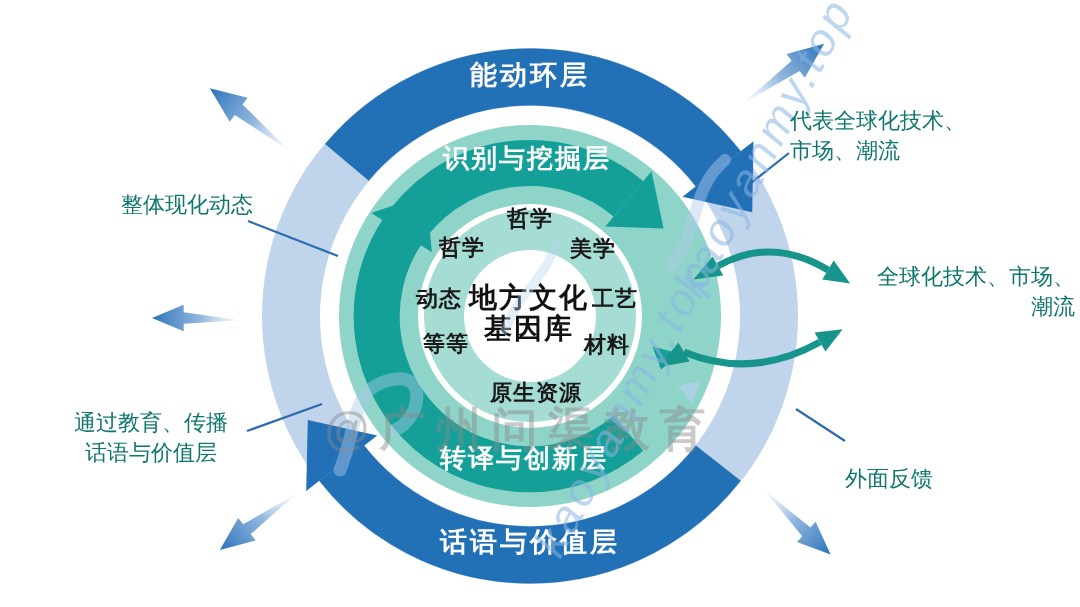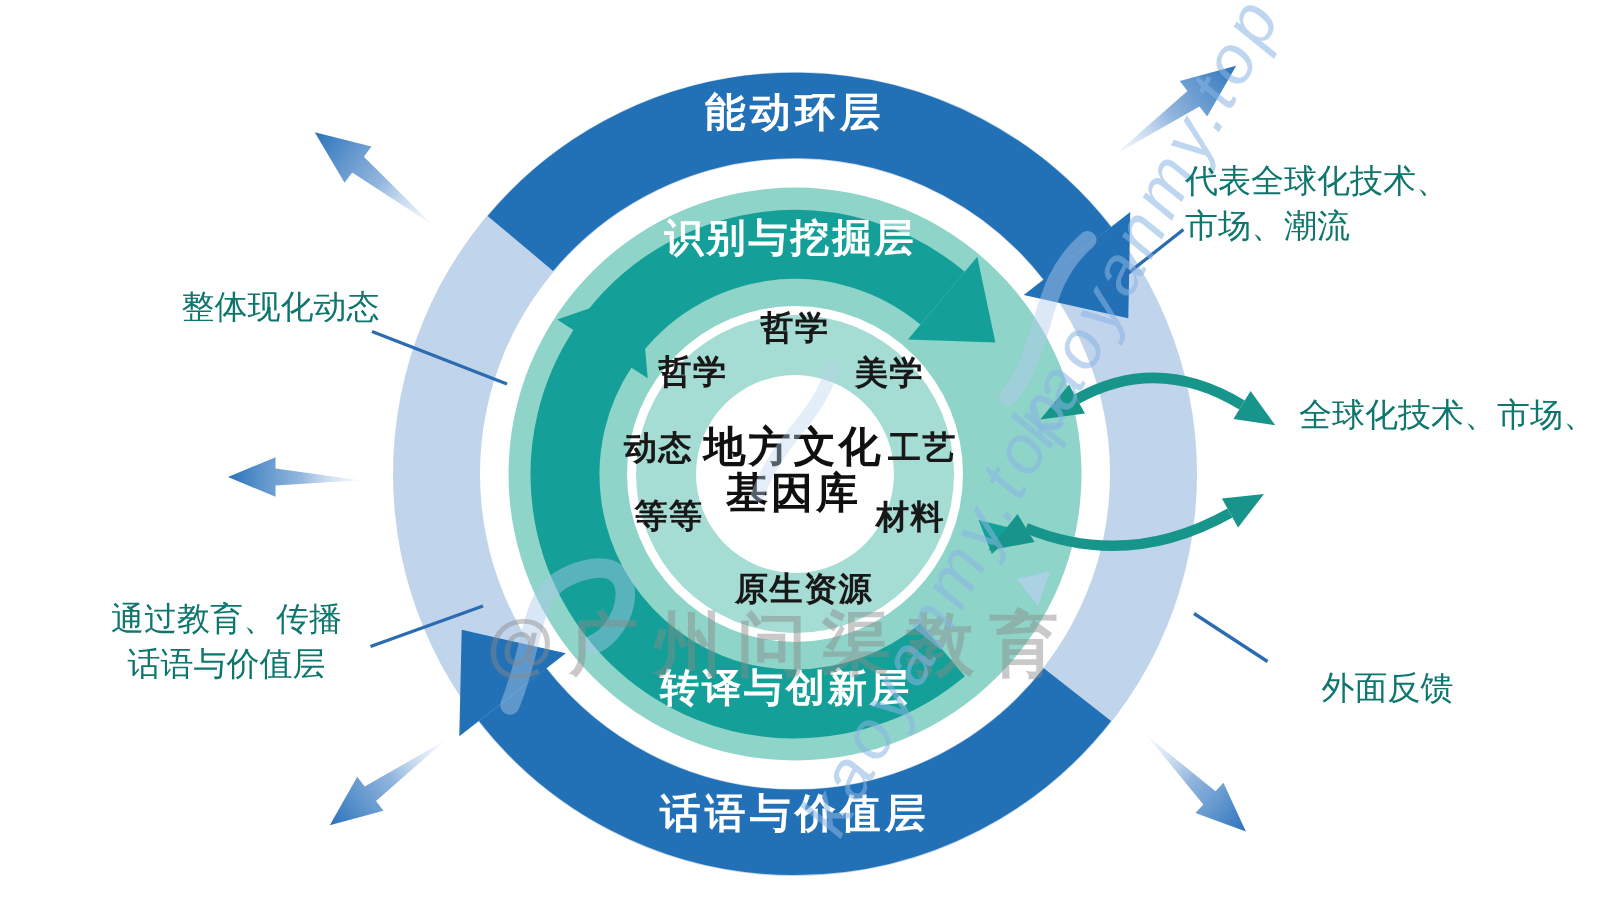--- a/index.html
+++ b/index.html
@@ -2,24 +2,24 @@
 <html><head>
 <meta charset="utf-8">
 <style>
   html,body{margin:0;padding:0;background:#ffffff;}
   #stage{position:relative;width:1080px;height:607px;overflow:hidden;background:#ffffff;
          font-family:"Liberation Sans",sans-serif;}
   #diagram-svg{position:absolute;left:0;top:0;}
   .ann{position:absolute;color:#0f766e;font-size:22px;font-weight:400;line-height:1.35;
        font-family:"Liberation Sans",sans-serif;}
   #ann-left-top{left:31px;top:190px;width:222px;text-align:right;}
-  #ann-left-bottom{left:40px;top:398px;width:222px;text-align:center;}
+  #ann-left-bottom{left:40px;top:408px;width:222px;text-align:center;}
   #ann-right-top{left:790px;top:106px;width:240px;text-align:left;}
-  #ann-right-middle{left:855px;top:262px;width:220px;text-align:center;}
-  #ann-right-bottom{left:845px;top:444px;width:160px;text-align:center;}
+  #ann-right-middle{left:855px;top:262px;width:220px;text-align:right;}
+  #ann-right-bottom{left:845px;top:464px;width:160px;text-align:left;}
   #page-title{position:absolute;left:26px;top:22px;font-size:25px;font-weight:800;
               letter-spacing:1px;color:#0a0a0a;}
   svg text{font-family:"Liberation Sans",sans-serif;}
   .ring-label{fill:#ffffff;font-size:27px;font-weight:800;letter-spacing:3px;}
   .ring-label-mid{fill:#ffffff;font-size:26px;font-weight:800;letter-spacing:2px;}
   .node-label{fill:#181818;font-size:22px;font-weight:600;letter-spacing:1px;}
   .center-label{fill:#101010;font-size:28px;font-weight:800;letter-spacing:2px;}
   .wm-gray{fill:#8a8a8a;opacity:.45;font-size:46px;font-weight:700;letter-spacing:10px;}
   .wm-blue{fill:#8ab5e4;opacity:.55;font-size:46px;font-style:italic;letter-spacing:4px;}
 </style>
@@ -121,19 +121,20 @@
     <div>话语与价值层</div>
   </div>
 
   <div class="ann" id="ann-right-top">
     <div>代表全球化技术、</div>
     <div>市场、潮流</div>
   </div>
 
   <div class="ann" id="ann-right-middle">
     <div>全球化技术、市场、</div>
+    <div>潮流</div>
   </div>
 
   <div class="ann" id="ann-right-bottom">
     <div>外面反馈</div>
   </div>
 
 </div>
 
 </body></html>

